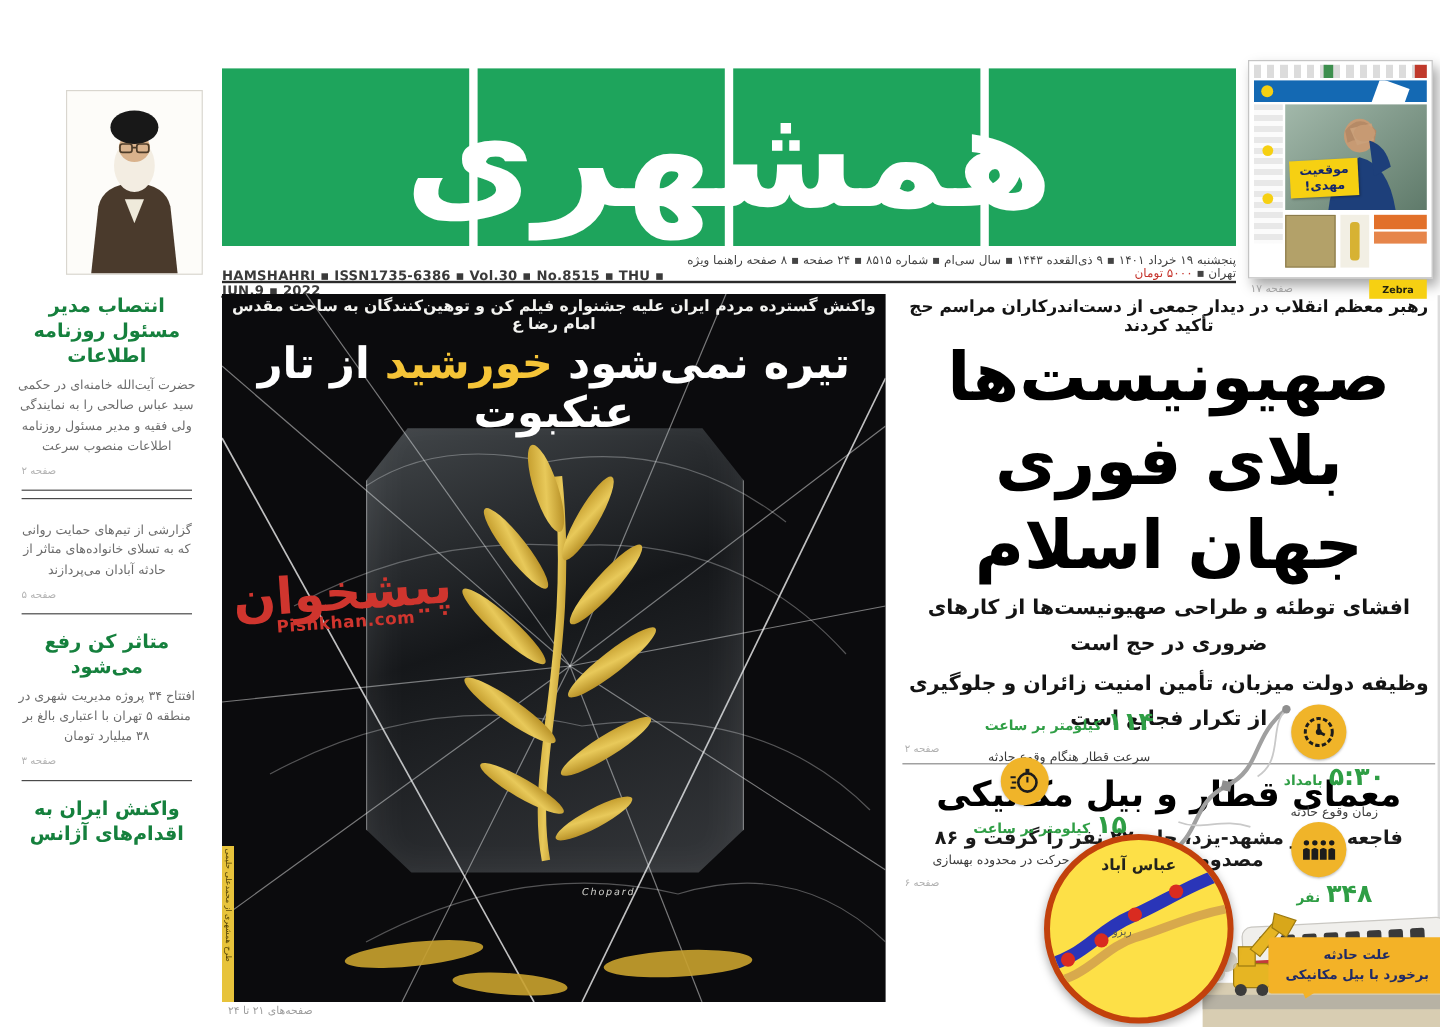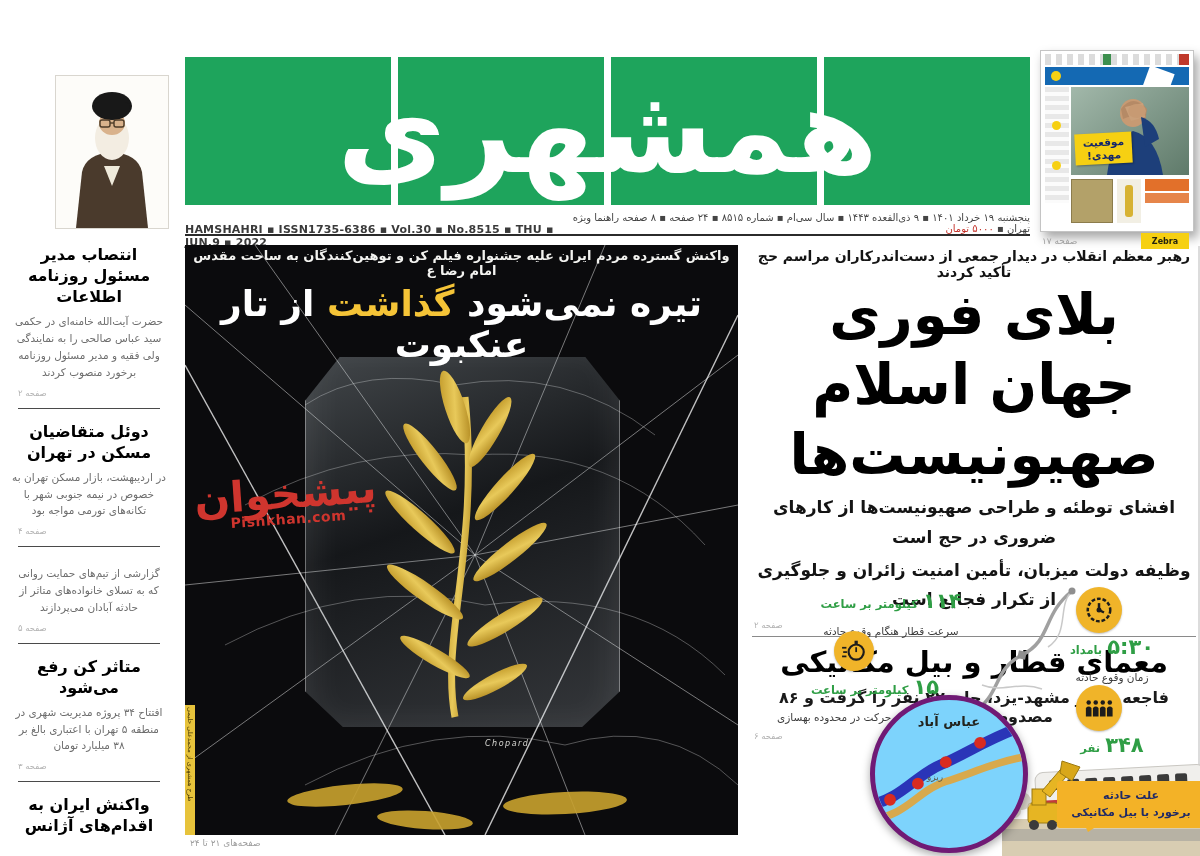--- a/index.html
+++ b/index.html
@@ -54,21 +54,21 @@
   .inset .in-card:after{content:"";position:absolute;left:8px;top:6px;width:8px;height:32px;
          background:#d7b builds33;background:#d7b233;border-radius:3px;}
   .inset .in-strip{position:absolute;left:104px;top:128px;right:4px;height:12px;background:#e2702a;}
   .inset .in-strip2{position:absolute;left:104px;top:142px;right:4px;height:10px;background:#e2702a;opacity:.85;}
   .inset .in-brand{position:absolute;right:4px;top:156px;width:48px;height:16px;background:#f6d012;
          display:flex;align-items:center;justify-content:center;font-size:8px;font-weight:800;color:#23230f;}
 
   
   .sidebar{position:absolute;left:8px;top:238px;width:162px;}
   .sb-item{padding:6px 4px 4px;}
-  .sb-title{font-size:16px;font-weight:800;color:#000000;text-align:center;line-height:1.32;}
+  .sb-title{font-size:16px;font-weight:800;color:#15803d;text-align:center;line-height:1.32;}
   .sb-body{font-size:10.5px;color:#6d6d6d;text-align:center;line-height:1.6;margin-top:6px;}
   .sb-page{font-size:8.5px;color:#b2b2b2;text-align:left;margin-top:7px;padding-left:6px;}
   .sb-div{border:none;border-top:1px solid #4a4a4a;margin:6px 10px;}
 
   
   .photo{position:absolute;left:185px;top:245px;width:553px;height:590px;background:#0b0b0d;overflow:hidden;}
   .photo-kicker{position:relative;z-index:5;margin-top:3px;text-align:center;color:#f3f3f0;
         font-size:13px;font-weight:700;}
   .photo-head{position:relative;z-index:5;margin-top:5px;text-align:center;color:#fff;
         font-size:36px;font-weight:900;letter-spacing:-.5px;}
@@ -110,21 +110,21 @@
   .stat-label{font-size:10.5px;color:#3c3c3c;line-height:1.45;margin-top:11px;}
   .icon{position:absolute;border-radius:50%;background:#f0b429;display:flex;align-items:center;
         justify-content:center;box-shadow:0 1px 2px rgba(0,0,0,.25);}
   .callout{position:absolute;left:305px;top:196px;width:140px;background:#f3b227;border-radius:3px;
         padding:7px 4px;text-align:center;font-size:11px;font-weight:800;color:#202a66;line-height:1.5;
         direction:rtl;z-index:6;}
   .callout:after{content:"";position:absolute;left:20px;bottom:-15px;width:0;height:0;
         border:11px solid transparent;border-top-color:#f3b227;transform:skewX(-28deg);}
   .mapsketch{position:absolute;left:170px;top:0;width:170px;height:170px;}
   .magnifier{position:absolute;left:118px;top:110px;width:148px;height:148px;border-radius:50%;
-        border:5px solid #701a75;background:#7dd3fc;overflow:hidden;z-index:5;box-shadow:0 3px 8px rgba(0,0,0,.35);}
+        border:5px solid #c2410c;background:#fde047;overflow:hidden;z-index:5;box-shadow:0 3px 8px rgba(0,0,0,.35);}
   .mag-town{position:absolute;top:14px;width:100%;text-align:center;font-size:13px;font-weight:900;
         color:#23231d;direction:rtl;}
   .mag-pt{position:absolute;top:72px;left:52px;font-size:9px;color:#5a5a4c;direction:rtl;}
   .trainscene{position:absolute;left:250px;top:156px;width:198px;height:115px;z-index:4;}
 
   .edge{position:absolute;right:0;top:246px;bottom:0;width:2px;background:#dcdcdc;}
 </style>
 </head>
 <body>
 
@@ -187,29 +187,24 @@
     <div class="in-card"></div>
     <div class="in-strip"></div>
     <div class="in-strip2"></div>
     <div class="in-brand ltr">Zebra</div>
   </div>
   <div class="inset-cap">صفحه ۱۷</div>
 
   <div class="sidebar">
     <div class="sb-item">
       <div class="sb-title">انتصاب مدیر مسئول روزنامه اطلاعات</div>
-      <div class="sb-body">حضرت آیت‌الله خامنه‌ای در حکمی سید عباس صالحی را به نمایندگی ولی فقیه و مدیر مسئول روزنامه برخورد منصوب کردند</div>
+      <div class="sb-body">حضرت آیت‌الله خامنه‌ای در حکمی سید عباس صالحی را به نمایندگی ولی فقیه و مدیر مسئول روزنامه اطلاعات منصوب سرعت</div>
       <div class="sb-page">صفحه ۲</div>
     </div>
     <hr class="sb-div">
-    <div class="sb-item">
-      <div class="sb-title">دوئل متقاضیان مسکن در تهران</div>
-      <div class="sb-body">در اردیبهشت، بازار مسکن تهران به خصوص در نیمه جنوبی شهر با تکانه‌های تورمی مواجه بود</div>
-      <div class="sb-page">صفحه ۴</div>
-    </div>
     <hr class="sb-div">
     <div class="sb-item">
       <div class="sb-body">گزارشی از تیم‌های حمایت روانی که به تسلای خانواده‌های متاثر از حادثه آبادان می‌پردازند</div>
       <div class="sb-page">صفحه ۵</div>
     </div>
     <hr class="sb-div">
     <div class="sb-item">
       <div class="sb-title">متاثر کن رفع می‌شود</div>
       <div class="sb-body">افتتاح ۳۴ پروژه مدیریت شهری در منطقه ۵ تهران با اعتباری بالغ بر ۳۸ میلیارد تومان</div>
       <div class="sb-page">صفحه ۳</div>
@@ -242,21 +237,21 @@
         <path d="M120 540 Q250 470 380 500 Q480 470 553 540"></path>
       </g>
       <g stroke="rgba(255,255,255,.75)" stroke-width="1.4" fill="none">
         <line x1="0" y1="120" x2="260" y2="590"></line>
         <line x1="553" y1="70" x2="300" y2="590"></line>
       </g>
     </svg>
 
     <div class="photo-kicker">واکنش گسترده مردم ایران علیه جشنواره فیلم کن و توهین‌کنندگان به ساحت مقدس امام رضا ع</div>
     <div class="photo-head">
-      <span>تیره نمی‌شود</span><span class="hl"> گذاشت </span><span>از تار عنکبوت</span>
+      <span>تیره نمی‌شود</span><span class="hl"> خورشید </span><span>از تار عنکبوت</span>
     </div>
 
     <div class="crystal"></div>
 
     <svg class="palm" viewBox="0 0 315 398">
       <defs>
         <linearGradient id="gold" x1="0" y1="0" x2="1" y2="1">
           <stop offset="0" stop-color="#b98f1f"></stop>
             <stop offset=".5" stop-color="#e8c95a"></stop>
             <stop offset="1" stop-color="#a67c14"></stop>
@@ -293,22 +288,22 @@
     </div>
 
     <div class="credit">
       <span>طرح همشهری از محمدعلی حلیمی</span>
     </div>
   </div>
   <div class="photo-cap">صفحه‌های ۲۱ تا ۲۴</div>
 
   <div class="maincol">
     <div class="lead-kicker">رهبر معظم انقلاب در دیدار جمعی از دست‌اندرکاران مراسم حج تأکید کردند</div>
+    <div class="lead-h1">صهیونیست‌ها</div>
     <div class="lead-h1">بلای فوری جهان اسلام</div>
-    <div class="lead-h1">صهیونیست‌ها</div>
     <div class="lead-deck">افشای توطئه و طراحی صهیونیست‌ها از کارهای ضروری در حج است</div>
     <div class="lead-deck">وظیفه دولت میزبان، تأمین امنیت زائران و جلوگیری از تکرار فجایع است</div>
     <div class="page-ref">صفحه ۲</div>
     <hr class="main-hr">
     <div class="train-title">معمای قطار و بیل مکانیکی</div>
     <div class="train-deck">فاجعه قطار مشهد-یزد، جان ۲۲ نفر را گرفت و ۸۶ مصدوم برجا گذاشت</div>
     <div class="page-ref">صفحه ۶</div>
   </div>
 
   <div class="infographic">

